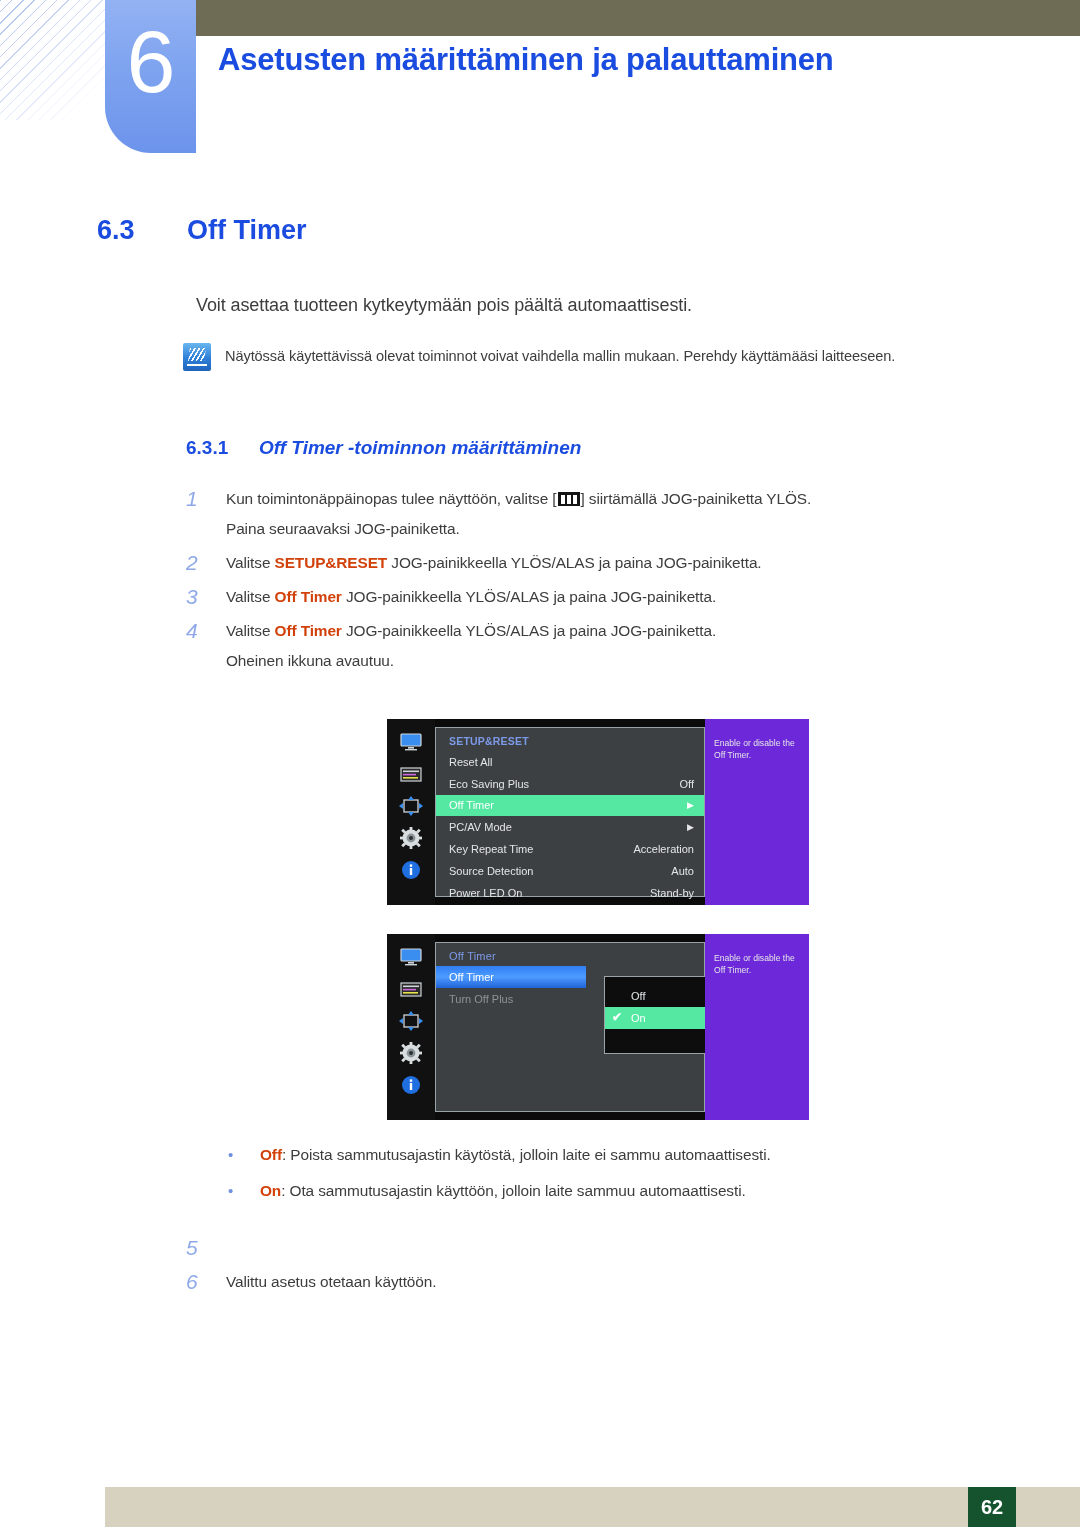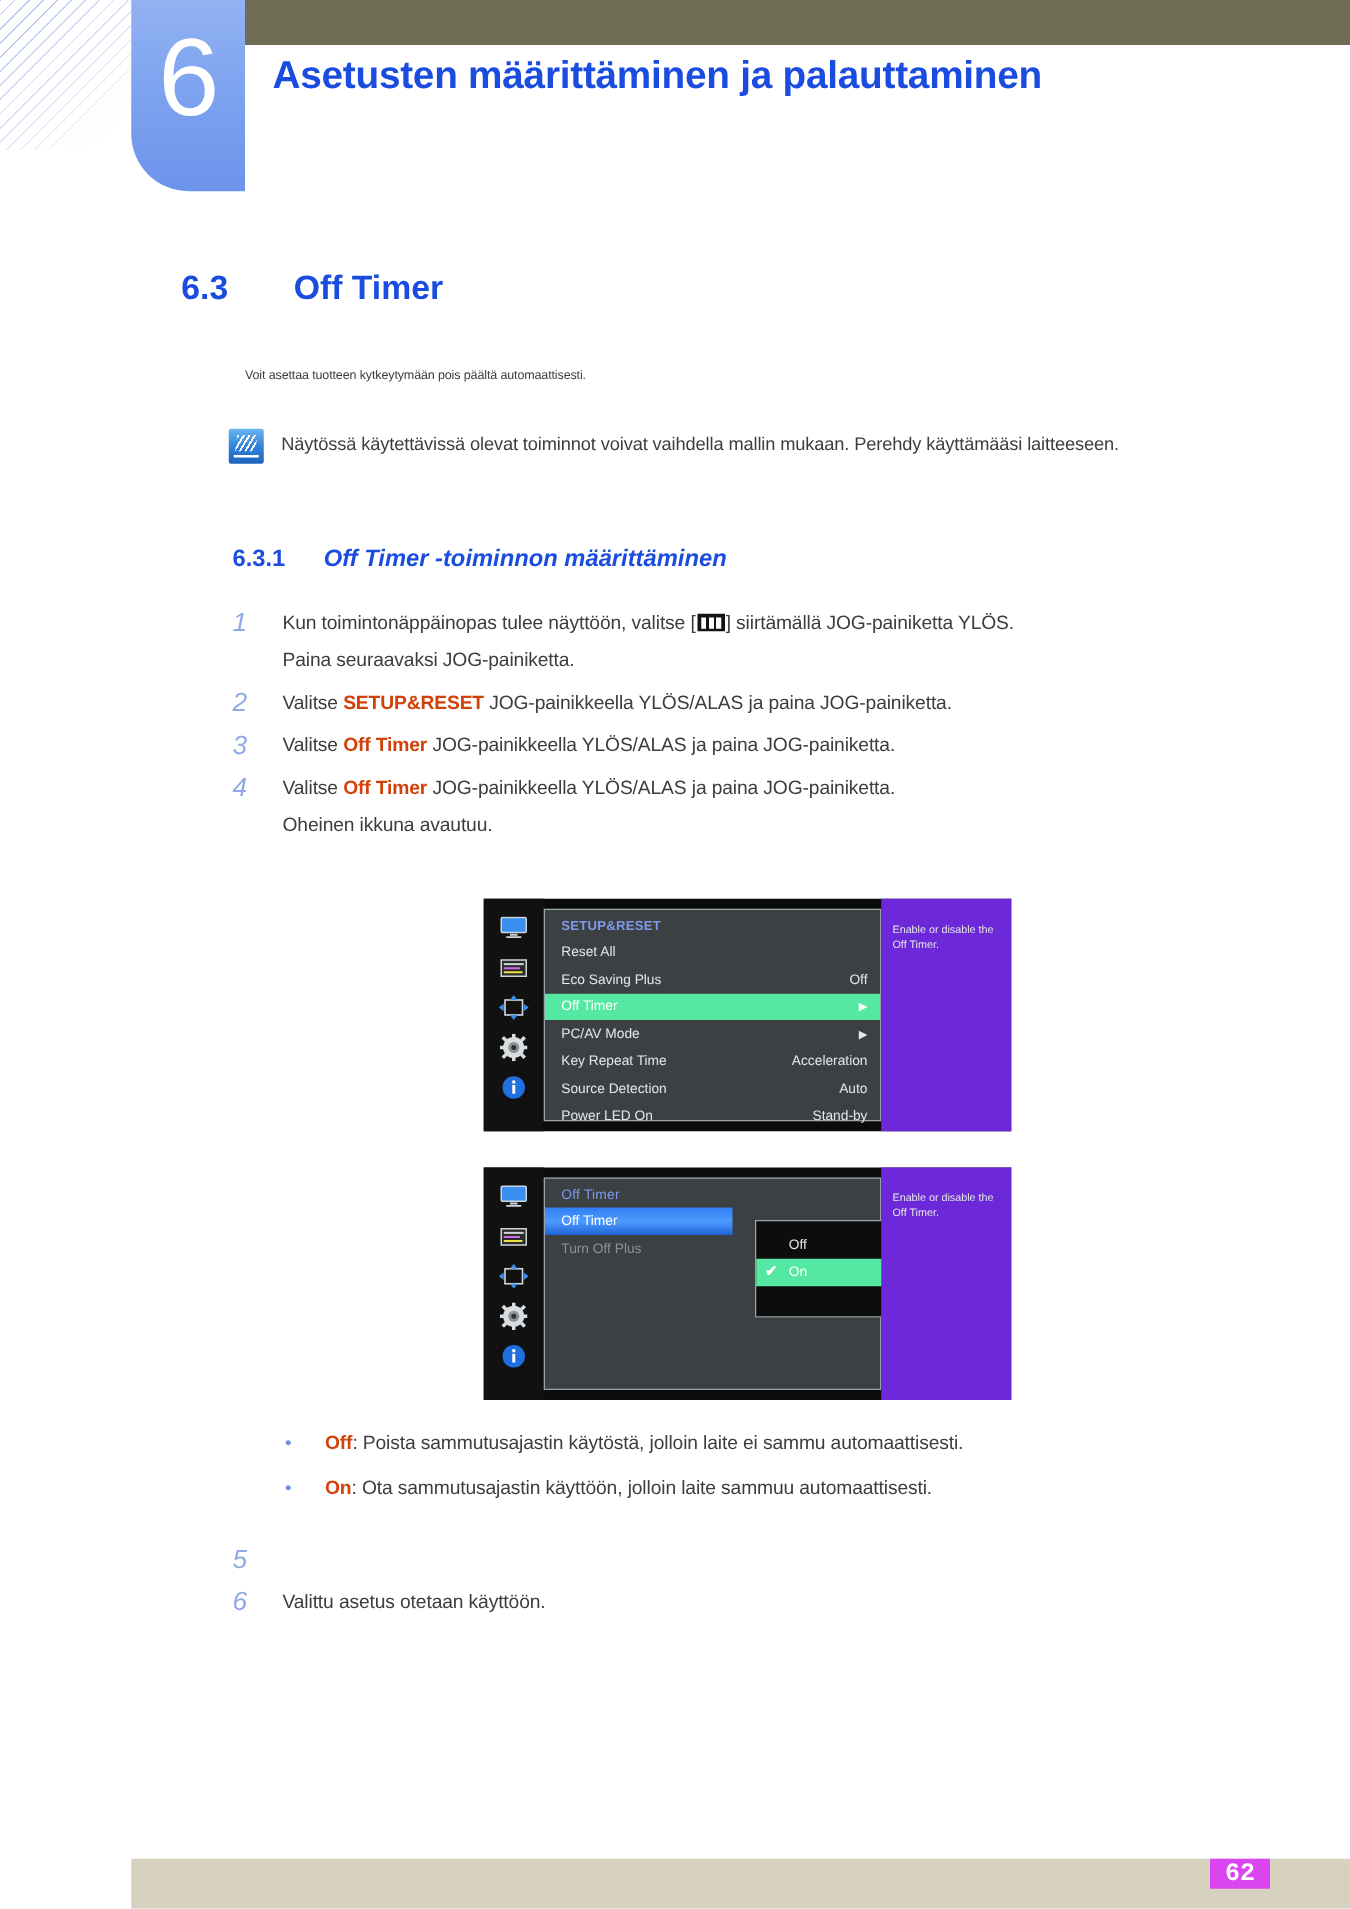--- a/index.html
+++ b/index.html
@@ -36,27 +36,27 @@
   .chapnum {
     color: #ffffff; font-size: 88px; font-weight: 400; line-height: 1;
     margin-top: 18px; letter-spacing: -1px;
   }
   .chaptitle {
     position: absolute; left: 218px; top: 42px;
     color: #1b4ce0; font-size: 31px; font-weight: bold;
     letter-spacing: -0.2px;
   }
 
-  .h2row { position: absolute; left: 97px; top: 215px; display: flex; align-items: baseline; margin-left: 48px; }
+  .h2row { position: absolute; left: 97px; top: 215px; display: flex; align-items: baseline; }
   .h2num { color:#1b4ce0; font-size:27px; font-weight:bold; width: 90px; }
   .h2txt { color:#1b4ce0; font-size:27px; font-weight:bold; }
 
   .intro {
     position: absolute; left: 196px; top: 295px;
-    font-size: 10px; color: #3d3d3d; letter-spacing: -0.1px;
+    font-size: 18px; color: #3d3d3d; letter-spacing: -0.1px;
   }
 
   .note { position: absolute; left: 183px; top: 342px; width: 770px; display: flex; }
   .note-icon {
     width: 28px; height: 28px; flex: 0 0 28px; margin-right: 14px; margin-top: 1px;
     background: linear-gradient(180deg, #6ab6f0 0%, #2f7fd8 55%, #1f63bb 100%);
     border-radius: 2px; position: relative; overflow: hidden;
   }
   .note-icon::before{
     content:""; position:absolute; left:6px; top:5px; width:16px; height:13px;
@@ -166,23 +166,23 @@
   .footbar {
     position:absolute; left:105px; top:1487px; width:975px; height:40px;
     background:#d7d2bf;
   }
   .foottxt {
     position:absolute; right:112px; top:1487px; height:40px;
     display:flex; align-items:center;
     color:#6b6656; font-size:14px; font-weight:bold; letter-spacing:-0.1px;margin-top:28px;
   }
   .pagebox {
-    position:absolute; left:968px; top:1487px; width:48px; height:24px;
-    background:#d946ef; color:#ffffff; font-size:20px; font-weight:bold;
-    display:flex; align-items:center; justify-content:center;font-family:Liberation Mono, monospace;
+    position:absolute; left:968px; top:1487px; width:48px; height:40px;
+    background:#14532d; color:#ffffff; font-size:20px; font-weight:bold;
+    display:flex; align-items:center; justify-content:center;
   }
 </style>
 </head>
 <body>
 
 <div class="page">
 
   <div class="hatch"></div>
   <div class="olive-bar"></div>
   <div class="chapbox">

